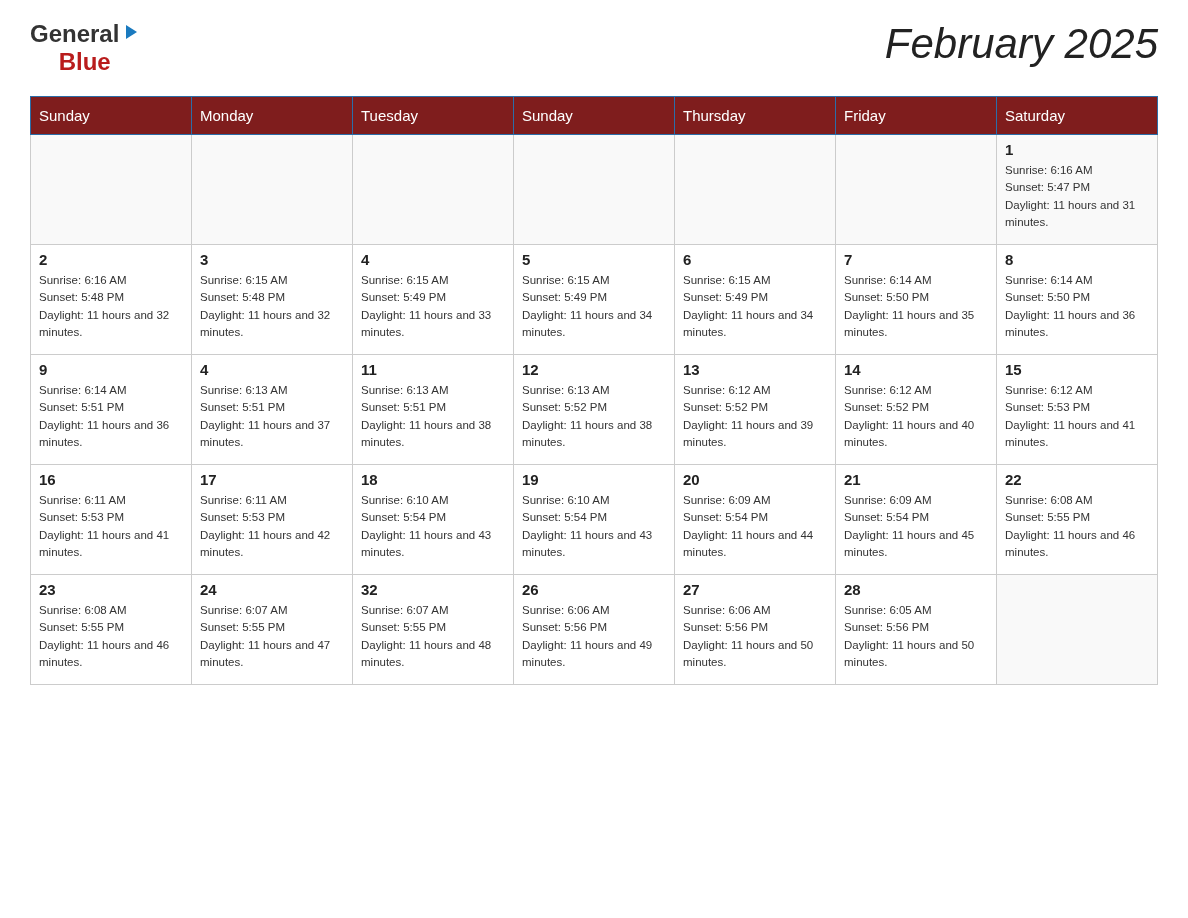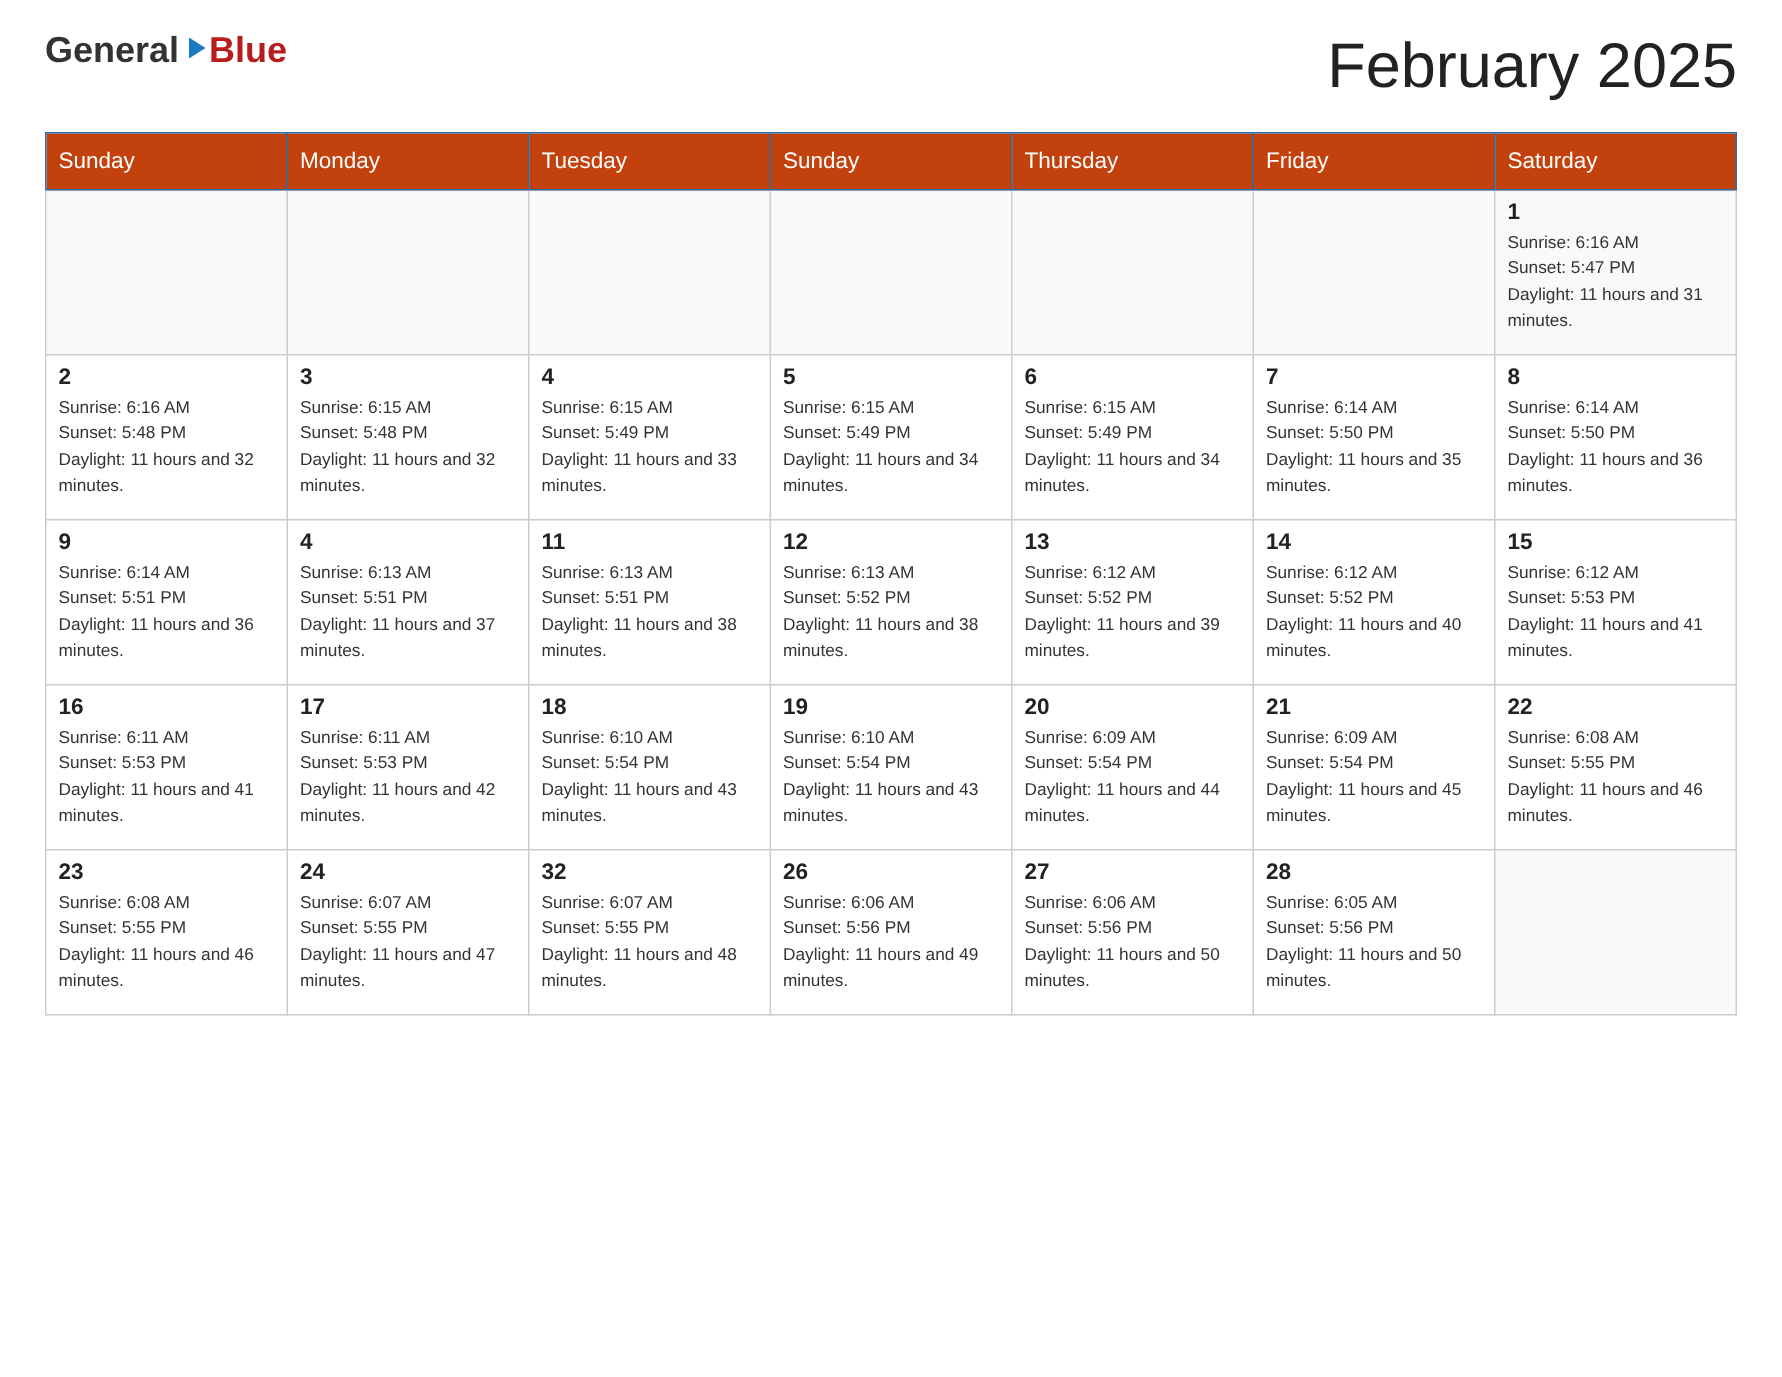--- a/index.html
+++ b/index.html
@@ -10,46 +10,47 @@
       color: #333;
     }
     .header-row {
       display: flex;
       justify-content: space-between;
       align-items: flex-start;
       margin-bottom: 20px;
     }
     .logo {
       display: flex;
-      flex-direction: row;
+      flex-direction: column;
       align-items: center;
     }
     .logo-line1 {
       display: flex;
       align-items: center;
     }
     .title-section {
       text-align: center;
+      font-style: italic;
     }
     .month-title {
       font-size: 42px;
       font-weight: normal;
       color: #222;
     }
     .location-title {
       font-size: 18px;
       color: #444;
       margin-top: 4px;
     }
     .calendar-table {
       width: 100%;
       border-collapse: collapse;
     }
     .calendar-table th {
-      background-color: #c2410c;
+      background-color: #7f1d1d;
       color: white;
       padding: 10px 8px;
       text-align: left;
       font-size: 15px;
       font-weight: normal;
       border: 1px solid #2b6da8;
     }
     .calendar-table td {
       border: 1px solid #ccc;
       vertical-align: top;

